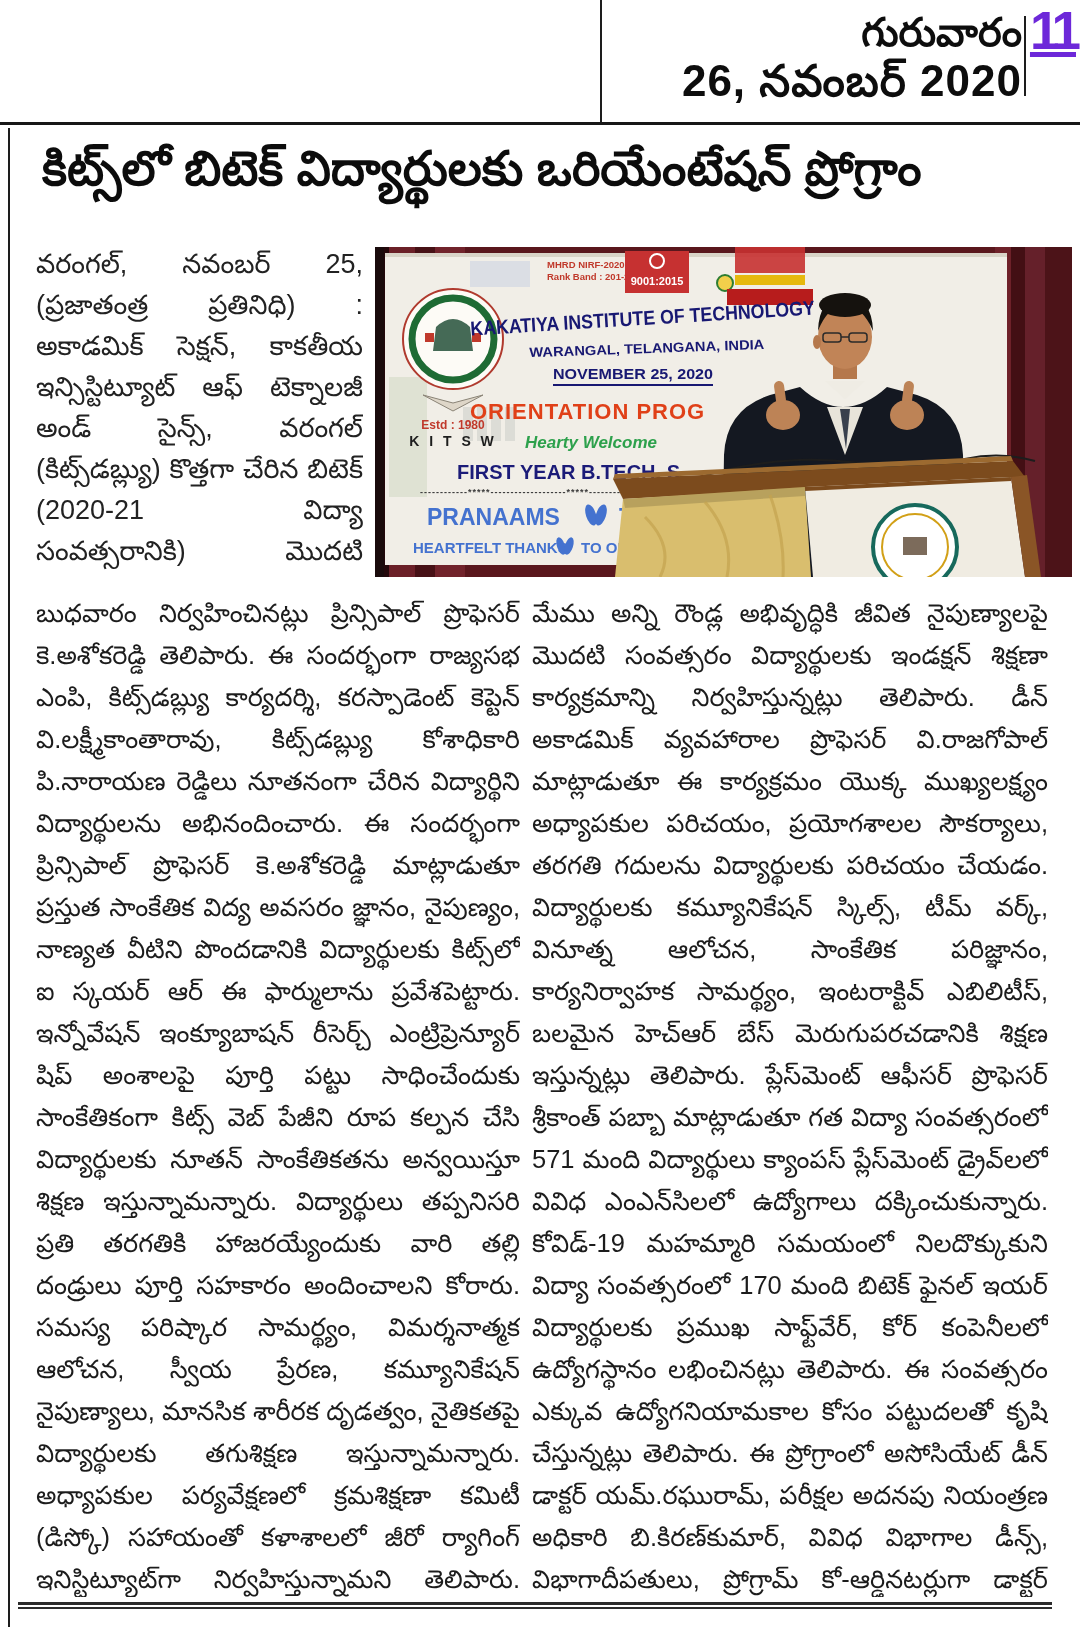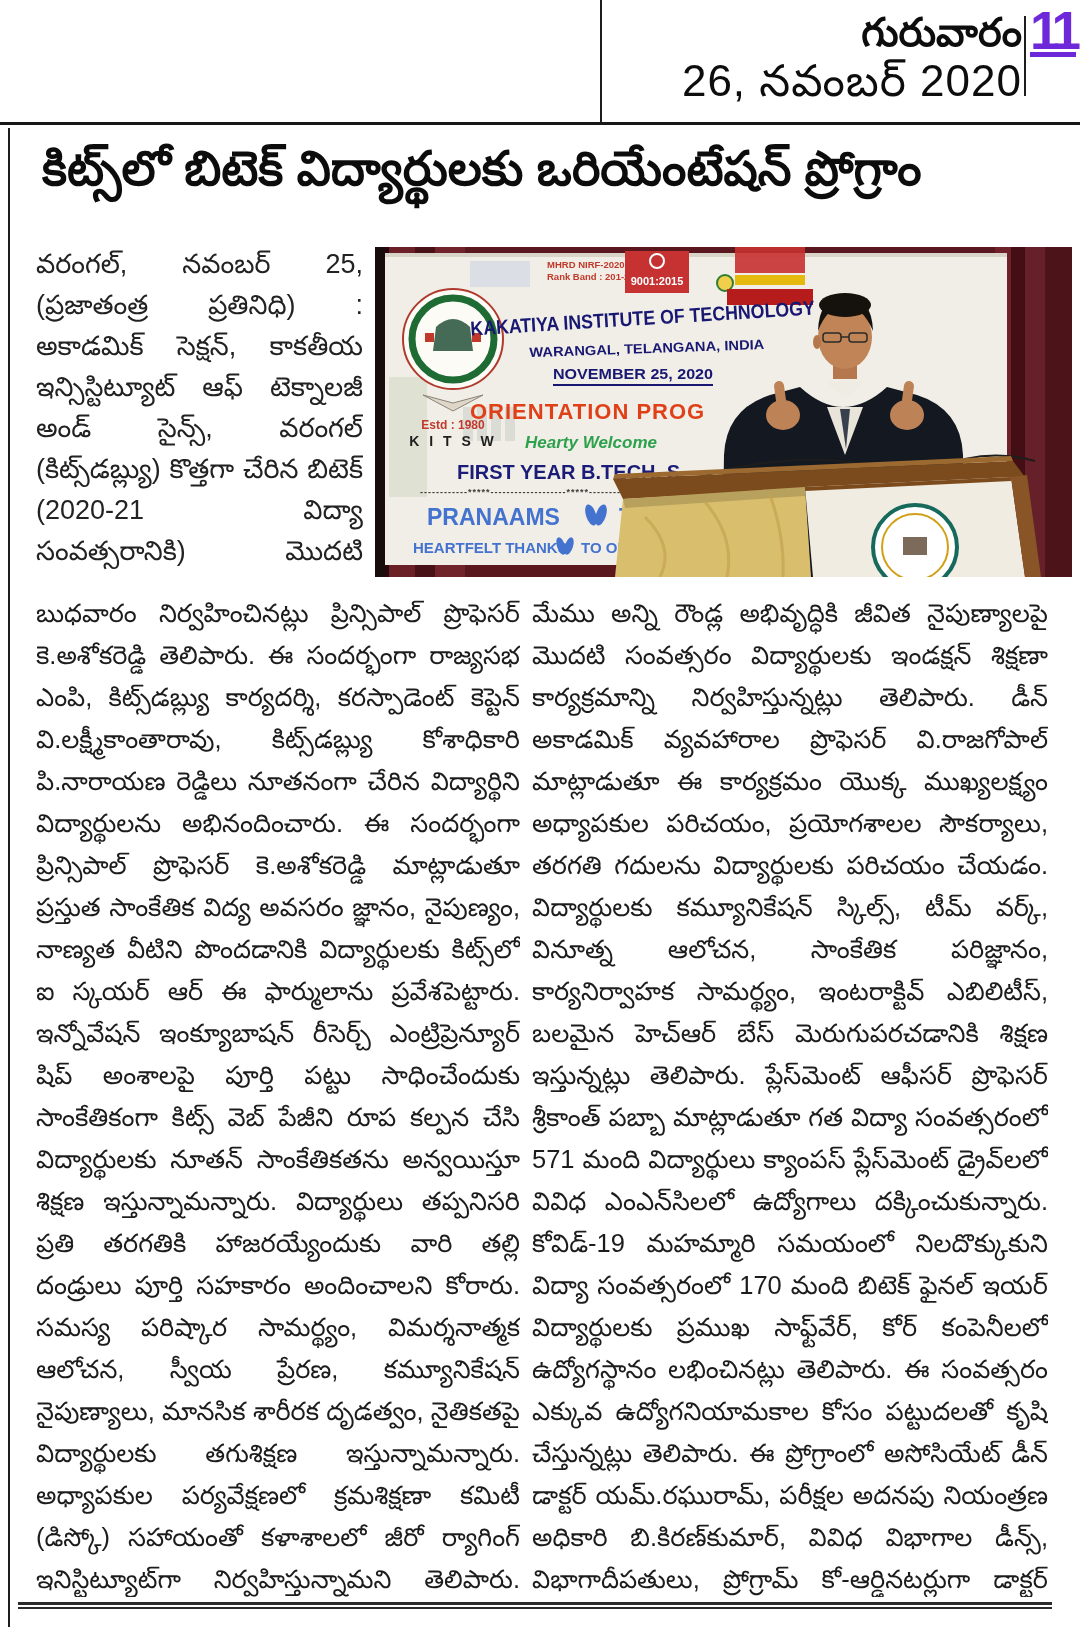--- a/index.html
+++ b/index.html
@@ -3,21 +3,21 @@
 <meta charset="utf-8">
 <style>
   * { margin:0; padding:0; box-sizing:border-box; }
   html,body { background:#e8e8e8; }
   .page {
     position:relative; width:1080px; height:1627px; background:#ffffff;
     font-family:"Liberation Sans", sans-serif; color:#1d1d1d; overflow:hidden;
     margin:0 auto;
   }
   .mast-day { position:absolute; right:58px; top:10px; font-size:40px; font-weight:700; color:#0d0d0d; }
-  .mast-date { position:absolute; right:58px; top:56px; font-size:44px; font-weight:400; letter-spacing:1px; color:#0d0d0d; }
+  .mast-date { position:absolute; right:58px; top:56px; font-size:44px; font-weight:700; letter-spacing:1px; color:#0d0d0d; }
   .mast-divider { position:absolute; left:1024px; top:16px; width:2px; height:80px; background:#1d1d1d; }
   .mast-left-rule { position:absolute; left:600px; top:0; width:2px; height:122px; background:#1d1d1d; }
   .page-num { position:absolute; right:4px; top:2px; font-size:53px; font-weight:800; letter-spacing:-5px; line-height:1.1; color:#6d28d9;text-decoration:underline; }
   .top-rule { position:absolute; left:0; top:122px; width:1080px; height:3px; background:#171717; }
   .left-rule { position:absolute; left:8px; top:128px; width:2px; height:1499px; background:#1d1d1d; }
   .headline {
     position:absolute; left:42px; top:138px; width:1020px;
     font-size:48px; font-weight:700; color:#0c0c0c; white-space:nowrap; line-height:1.3;
   }
   .intro {

